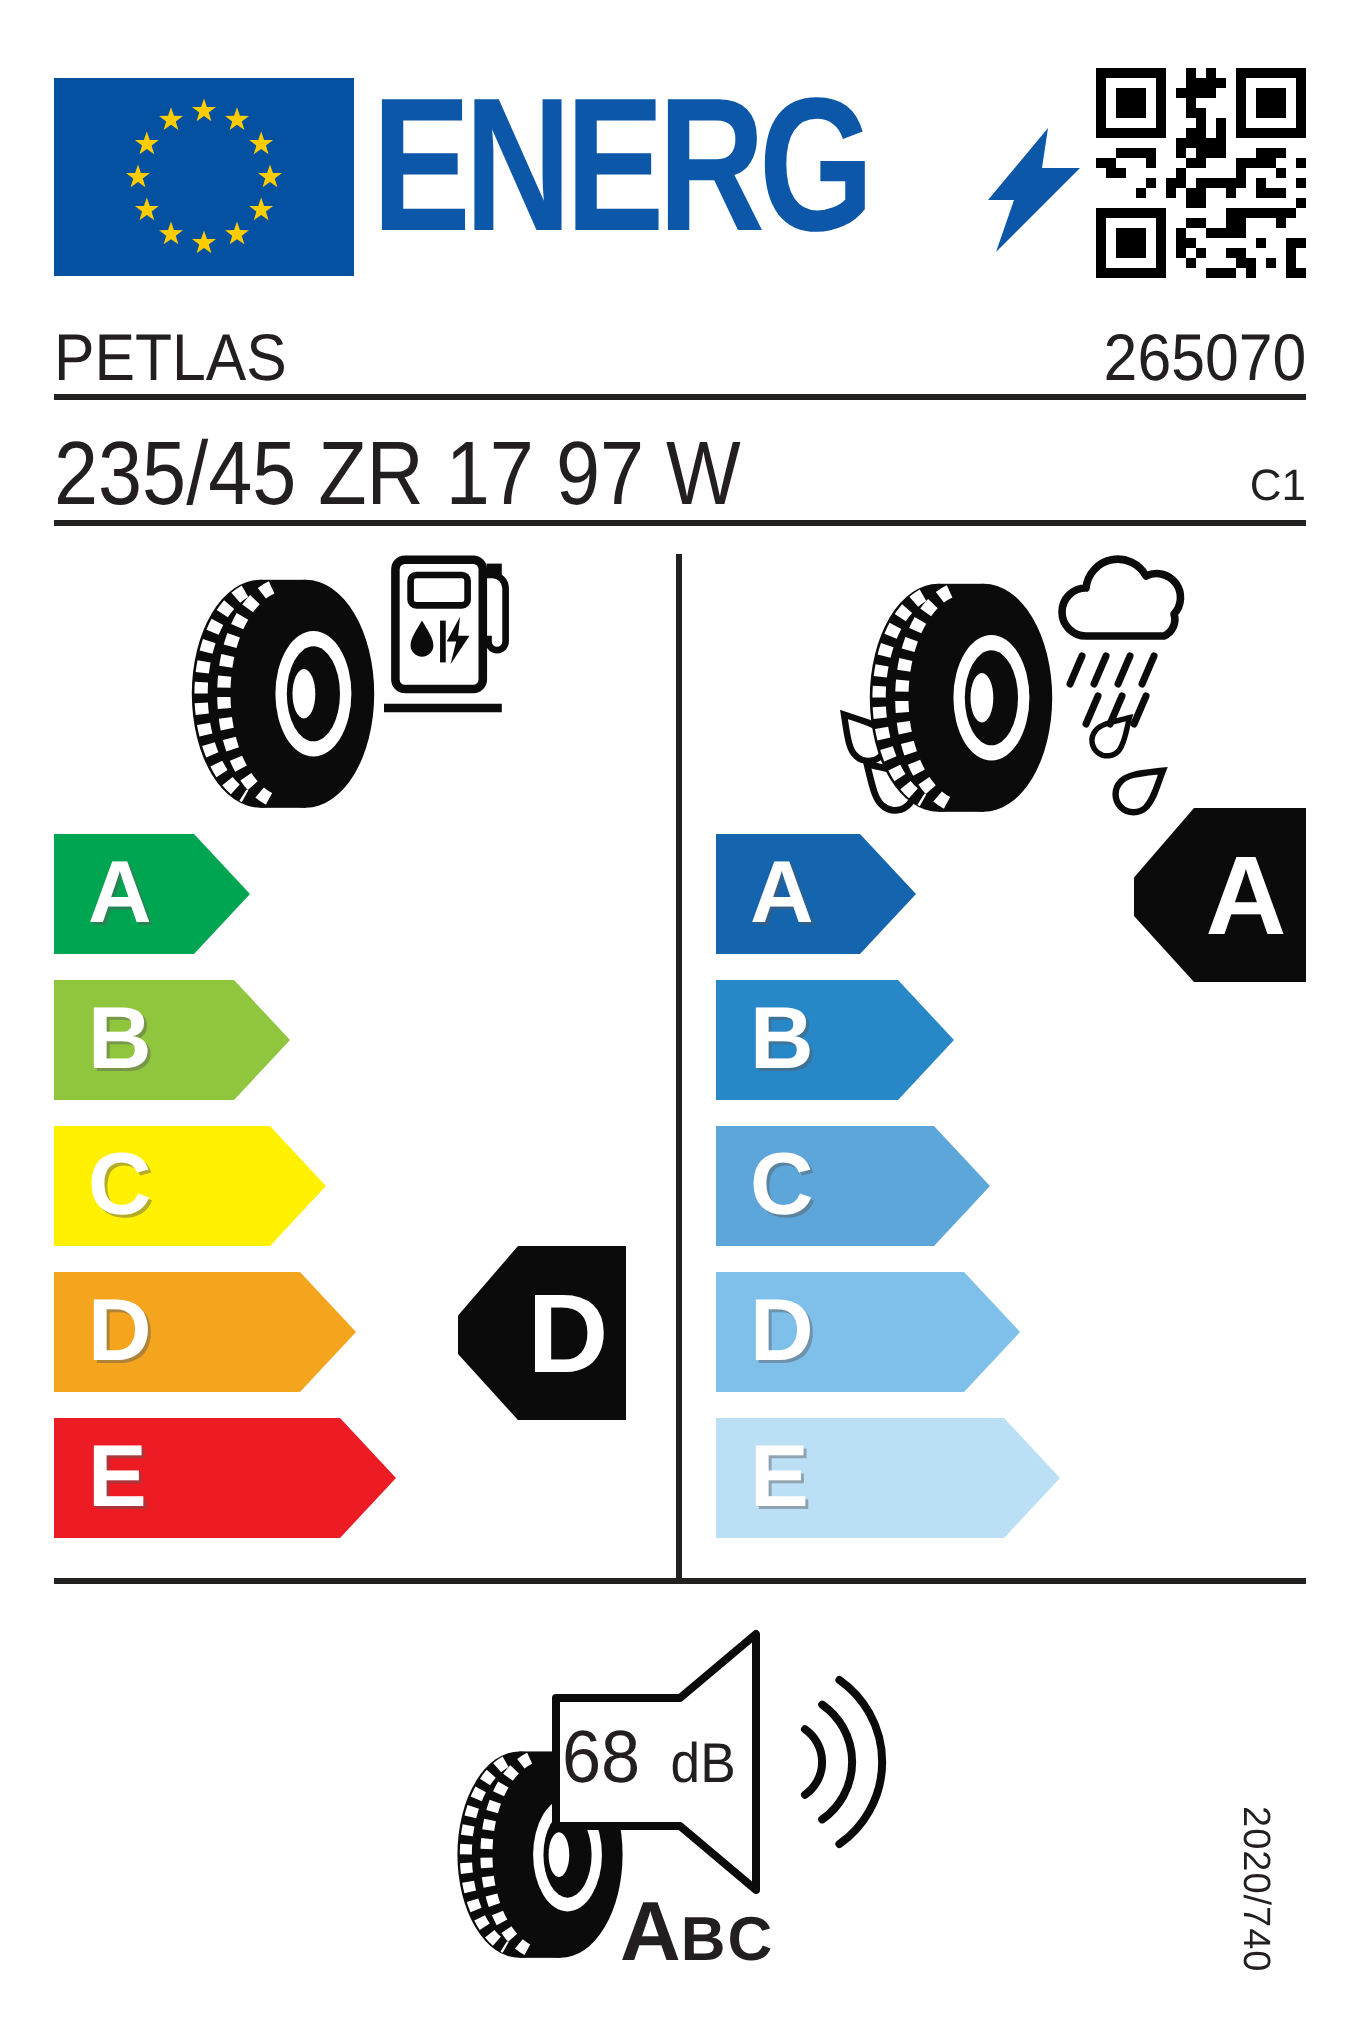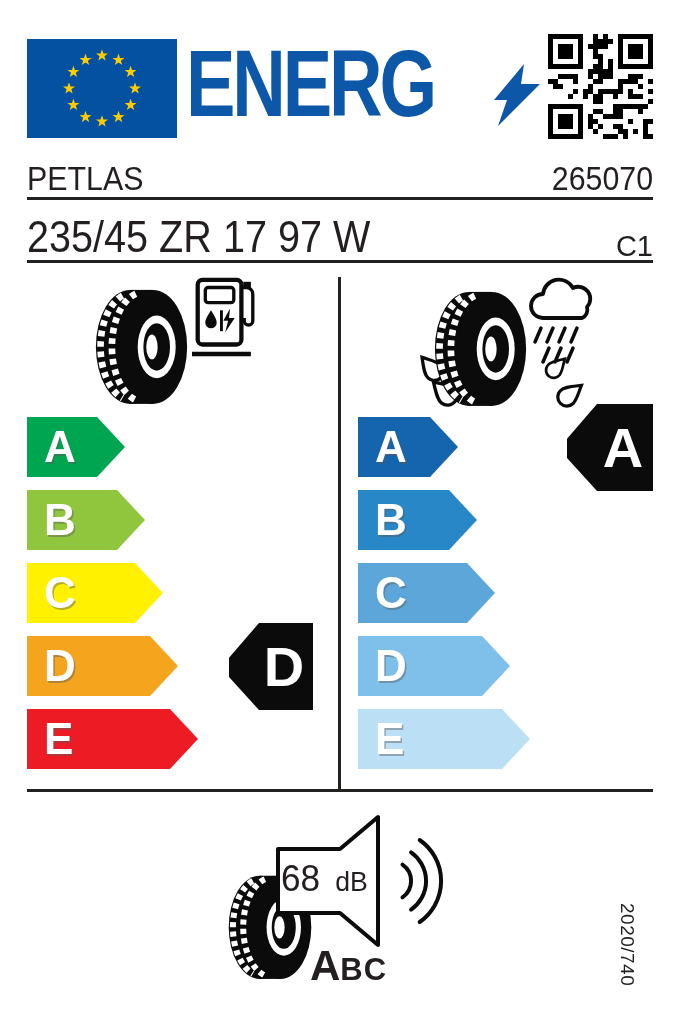--- a/index.html
+++ b/index.html
@@ -14,21 +14,21 @@
     letter-spacing:-4px;line-height:1;transform:scaleX(.78);transform-origin:left top;
     white-space:nowrap;
   }
   
   .hline{position:absolute;left:27px;width:626px;height:2.5px;background:#232020;}
   #divider{position:absolute;left:338px;top:277px;width:2.5px;height:513px;background:#232020;}
   
   #brand{position:absolute;left:27px;top:160px;font-size:33px;transform:scaleX(.92);transform-origin:left top;}
   #article{position:absolute;right:27px;top:160px;font-size:33px;transform:scaleX(.92);transform-origin:right top;}
   #tire-size{position:absolute;left:27px;top:211px;font-size:45px;transform:scaleX(.88);transform-origin:left top;}
-  #tire-class{position:absolute;right:27px;top:230px;font-size:29px;text-align:right;}
+  #tire-class{position:absolute;right:27px;top:230px;font-size:22px;text-align:right;}
   
   .scale{position:absolute;top:417px;width:240px;height:352px;}
   #fuel-scale{left:27px;}
   #wet-scale{left:358px;}
   .arrow{
     position:absolute;left:0;height:60px;display:flex;align-items:center;
     clip-path:polygon(0 0, calc(100% - 28px) 0, 100% 50%, calc(100% - 28px) 100%, 0 100%);
   }
   .arrow .letter{
     padding-left:17px;font-size:44px;font-weight:700;color:#fff;

